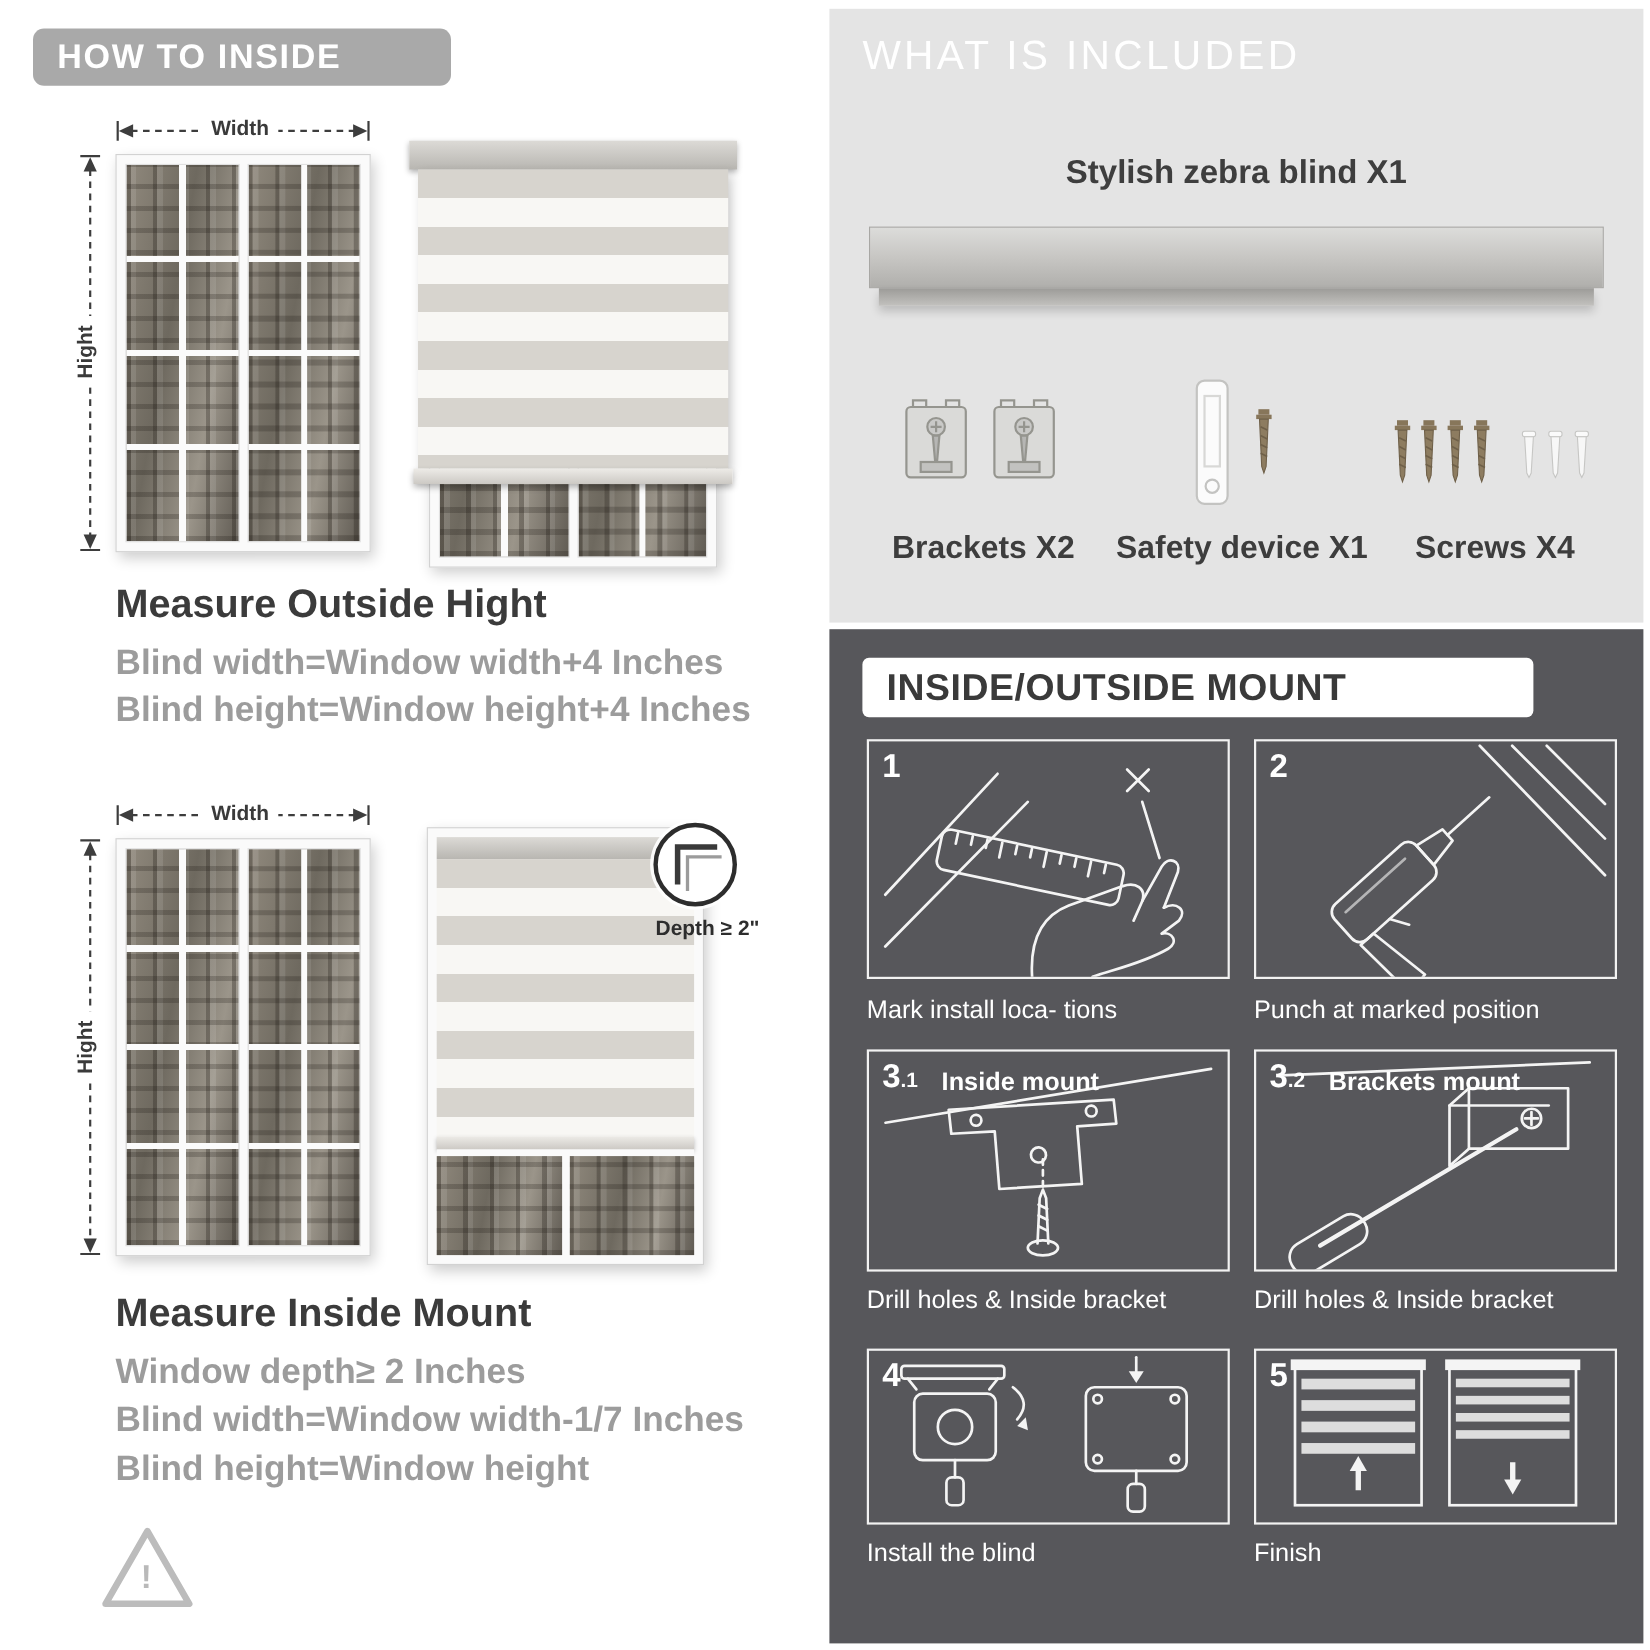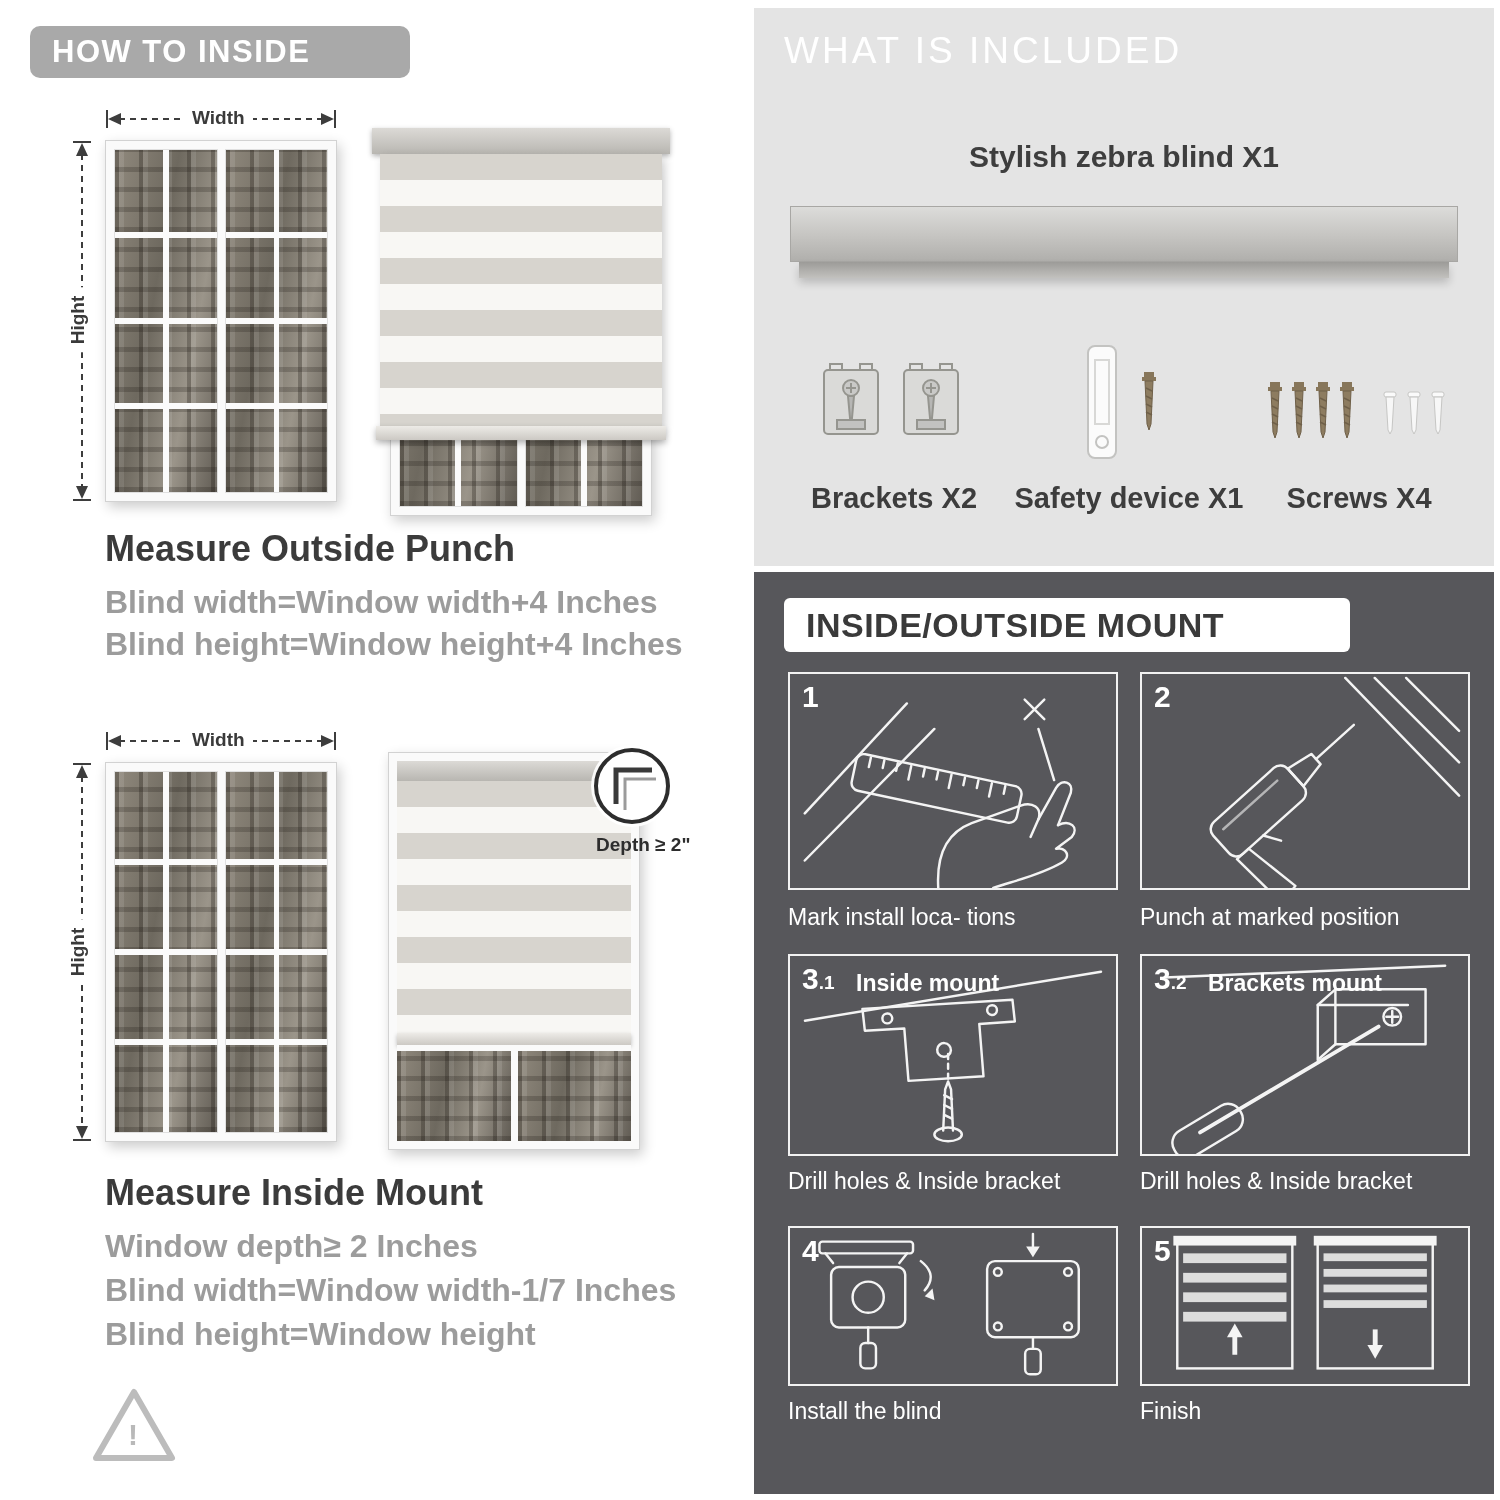--- a/index.html
+++ b/index.html
@@ -42,21 +42,21 @@
   .warn-mark{position:absolute;font-weight:bold;font-size:30px;color:#b9b9b9}
   .warn-text{position:absolute;font-weight:bold;font-size:22px;color:#a6a6a6;line-height:1.5}
   .included{position:absolute;left:754px;top:8px;width:740px;height:558px;background:#e4e4e4}
   .included-header{position:absolute;left:30px;top:22px;color:#fff;font-size:37px;font-weight:normal;letter-spacing:3px;white-space:nowrap}
   .product-label{position:absolute;left:0;top:132px;width:100%;text-align:center;font-size:30px;font-weight:bold;color:#3e3e3e}
   .headrail-big{position:absolute;left:36px;top:198px;width:668px;height:56px;background:linear-gradient(180deg,#dcdcda 0%,#c7c6c3 50%,#b0afac 100%);border:1px solid #a8a7a4}
   .headrail-big::after{content:"";position:absolute;left:8px;right:8px;top:55px;height:16px;background:linear-gradient(180deg,#9c9b98,#c2c1be);box-shadow:0 5px 9px rgba(0,0,0,.18)}
   .item-icon{position:absolute}
   .item-label{position:absolute;font-size:29px;font-weight:bold;color:#3d3d3d;text-align:center;white-space:nowrap}
   .mount{position:absolute;left:754px;top:572px;width:740px;height:922px;background:#57575b}
-  .mount-header-bar{position:absolute;left:30px;top:26px;width:566px;height:54px;background:#fff;border-radius:6px;display:flex;align-items:center;padding-left:22px}
+  .mount-header-bar{position:absolute;left:30px;top:26px;width:610px;height:54px;background:#fff;border-radius:6px;display:flex;align-items:center;padding-left:22px}
   .mount-header-bar span{font-size:34px;font-weight:bold;color:#3a3a3a;letter-spacing:.5px;white-space:nowrap}
   .step{position:absolute;border:2px solid #f2f2f2}
   .snum{position:absolute;left:12px;top:6px;color:#fff;font-weight:bold;font-size:30px;z-index:2}
   .ssub{font-size:19px}
   .sbadge{position:absolute;left:66px;top:14px;color:#fff;font-weight:bold;font-size:23px;z-index:2;white-space:nowrap}
   .sart{position:absolute;left:0;top:0;width:100%;height:100%}
   .scaption{position:absolute;color:#fff;font-weight:normal;font-size:23px;white-space:nowrap}
 </style>
 </head>
 <body>
@@ -102,21 +102,21 @@
         <div class="sashes">
           <div class="sash-glass"></div>
           <div class="sash-glass"></div>
         </div>
       </div>
       <div class="head-bg" style="left:0;top:0;width:298px;height:26px"></div>
       <div class="zebra-bg" style="left:8px;top:26px;width:282px;height:272px"></div>
       <div class="rail-bg" style="left:4px;top:298px;width:290px;height:14px"></div>
     </div>
 
-    <h3 class="h1" style="left:105px;top:528px">Measure Outside Punch</h3>
+    <h3 class="h1" style="left:105px;top:528px">Measure Outside Hight</h3>
     <p class="gline" style="left:105px;top:584px">Blind width=Window width+4 Inches</p>
     <p class="gline" style="left:105px;top:626px">Blind height=Window height+4 Inches</p>
 
     <svg class="arrow" style="left:105px;top:730px;width:232px;height:22px" viewBox="0 0 232 22">
       <g stroke="#3d3d3d" stroke-width="2">
         <line x1="2" y1="2" x2="2" y2="20"></line>
           <line x1="230" y1="2" x2="230" y2="20"></line>
         <line x1="14" y1="11" x2="218" y2="11" stroke-dasharray="6 5"></line>
       </g>
       <polygon points="3,11 16,5 16,17" fill="#3d3d3d"></polygon>

